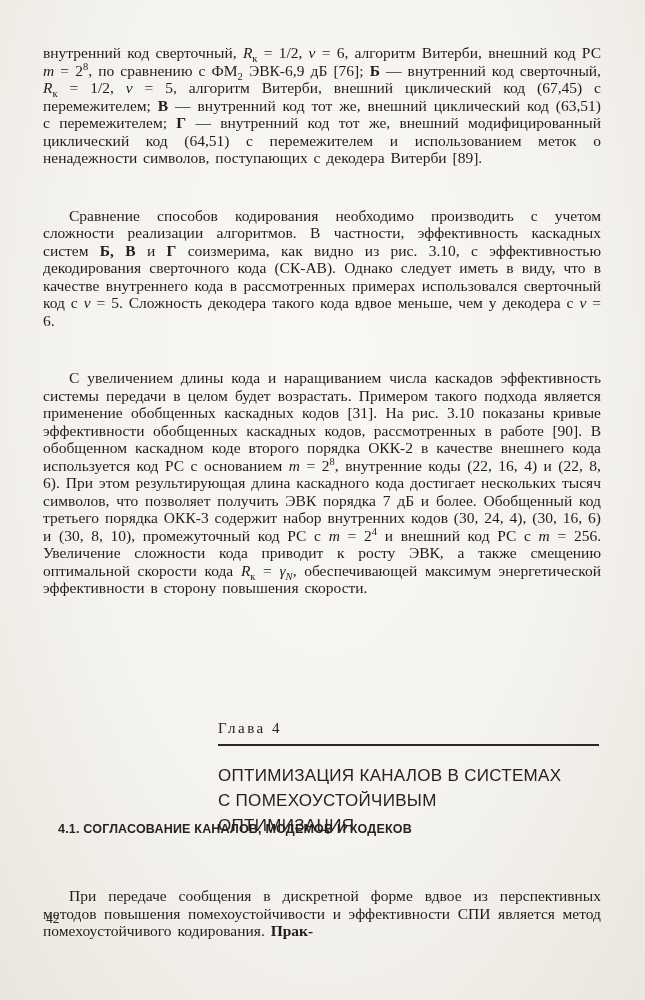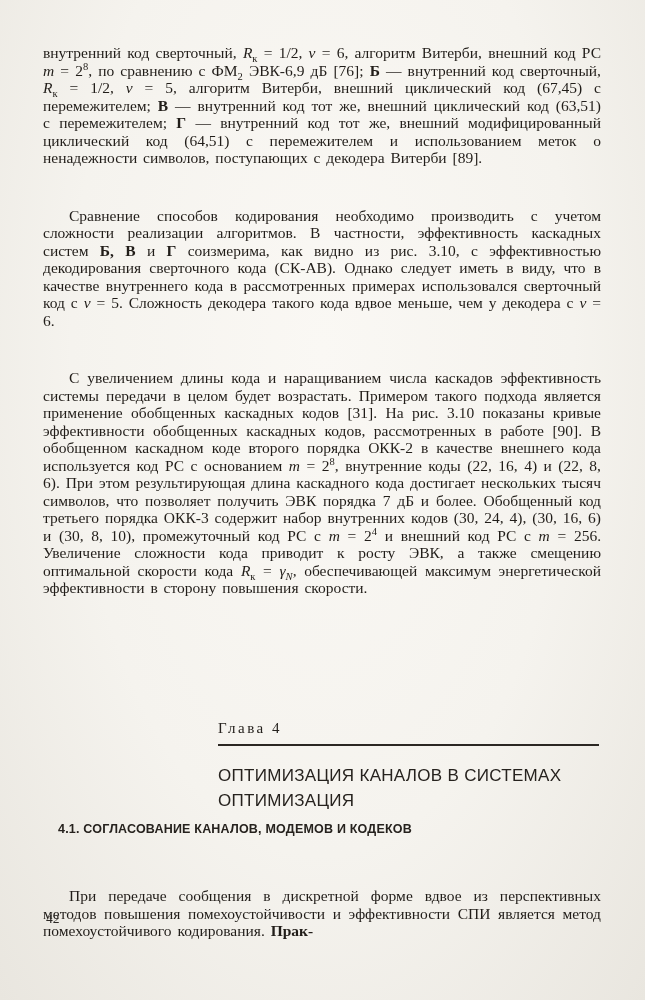--- a/index.html
+++ b/index.html
@@ -63,20 +63,21 @@
     <p class="para"><span>внутренний код сверточный, </span><span class="i">R</span><sub>к</sub><span> = 1/2, </span><span class="i">ν</span><span> = 6, алгоритм Витерби, внешний код РС </span><span class="i">m</span><span> = 2</span><sup>8</sup><span>, по сравнению с ФМ</span><sub>2</sub><span> ЭВК-6,9 дБ [76]; </span><span class="b">Б</span><span> — внутренний код сверточный, </span><span class="i">R</span><sub>к</sub><span> = 1/2, </span><span class="i">ν</span><span> = 5, алгоритм Витерби, внешний циклический код (67,45) с перемежителем; </span><span class="b">В</span><span> — внутренний код тот же, внешний циклический код (63,51) с перемежителем; </span><span class="b">Г</span><span> — внутренний код тот же, внешний модифицированный циклический код (64,51) с перемежителем и использованием меток о ненадежности символов, поступающих с декодера Витерби [89].</span></p>
     <p class="para indent"><span>Сравнение способов кодирования необходимо производить с учетом сложности реализации алгоритмов. В частности, эффективность каскадных систем </span><span class="b">Б, В</span><span> и </span><span class="b">Г</span><span> соизмерима, как видно из рис. 3.10, с эффективностью декодирования сверточного кода (СК-АВ). Однако следует иметь в виду, что в качестве внутреннего кода в рассмотренных примерах использовался сверточный код с </span><span class="i">ν</span><span> = 5. Сложность декодера такого кода вдвое меньше, чем у декодера с </span><span class="i">ν</span><span> = 6.</span></p>
     <p class="para indent"><span>С увеличением длины кода и наращиванием числа каскадов эффективность системы передачи в целом будет возрастать. Примером такого подхода является применение обобщенных каскадных кодов [31]. На рис. 3.10 показаны кривые эффективности обобщенных каскадных кодов, рассмотренных в работе [90]. В обобщенном каскадном коде второго порядка ОКК-2 в качестве внешнего кода используется код РС с основанием </span><span class="i">m</span><span> = 2</span><sup>8</sup><span>, внутренние коды (22, 16, 4) и (22, 8, 6). При этом результирующая длина каскадного кода достигает нескольких тысяч символов, что позволяет получить ЭВК порядка 7 дБ и более. Обобщенный код третьего порядка ОКК-3 содержит набор внутренних кодов (30, 24, 4), (30, 16, 6) и (30, 8, 10), промежуточный код РС с </span><span class="i">m</span><span> = 2</span><sup>4</sup><span> и внешний код РС с </span><span class="i">m</span><span> = 256. Увеличение сложности кода приводит к росту ЭВК, а также смещению оптимальной скорости кода </span><span class="i">R</span><sub>к</sub><span> = </span><span class="i">γ</span><sub class="i">N</sub><span>, обеспечивающей максимум энергетической эффективности в сторону повышения скорости.</span></p>
   </div>
 
   <div class="chapter-block">
     <div class="chapter-label">Глава 4</div>
     <div class="chapter-rule"></div>
     <h1 class="chapter-title">
       <div class="chapter-title-line">ОПТИМИЗАЦИЯ КАНАЛОВ В СИСТЕМАХ</div>
+      <div class="chapter-title-line">С ПОМЕХОУСТОЙЧИВЫМ</div>
       <div class="chapter-title-line">ОПТИМИЗАЦИЯ</div>
     </h1>
   </div>
 
   <h2 class="section-heading">4.1. СОГЛАСОВАНИЕ КАНАЛОВ, МОДЕМОВ И КОДЕКОВ</h2>
 
   <div class="section-text">
     <p class="para indent"><span>При передаче сообщения в дискретной форме вдвое из перспективных методов повышения помехоустойчивости и эффективности СПИ является метод помехоустойчивого кодирования. </span><span class="b">Прак-</span></p>
   </div>
 

